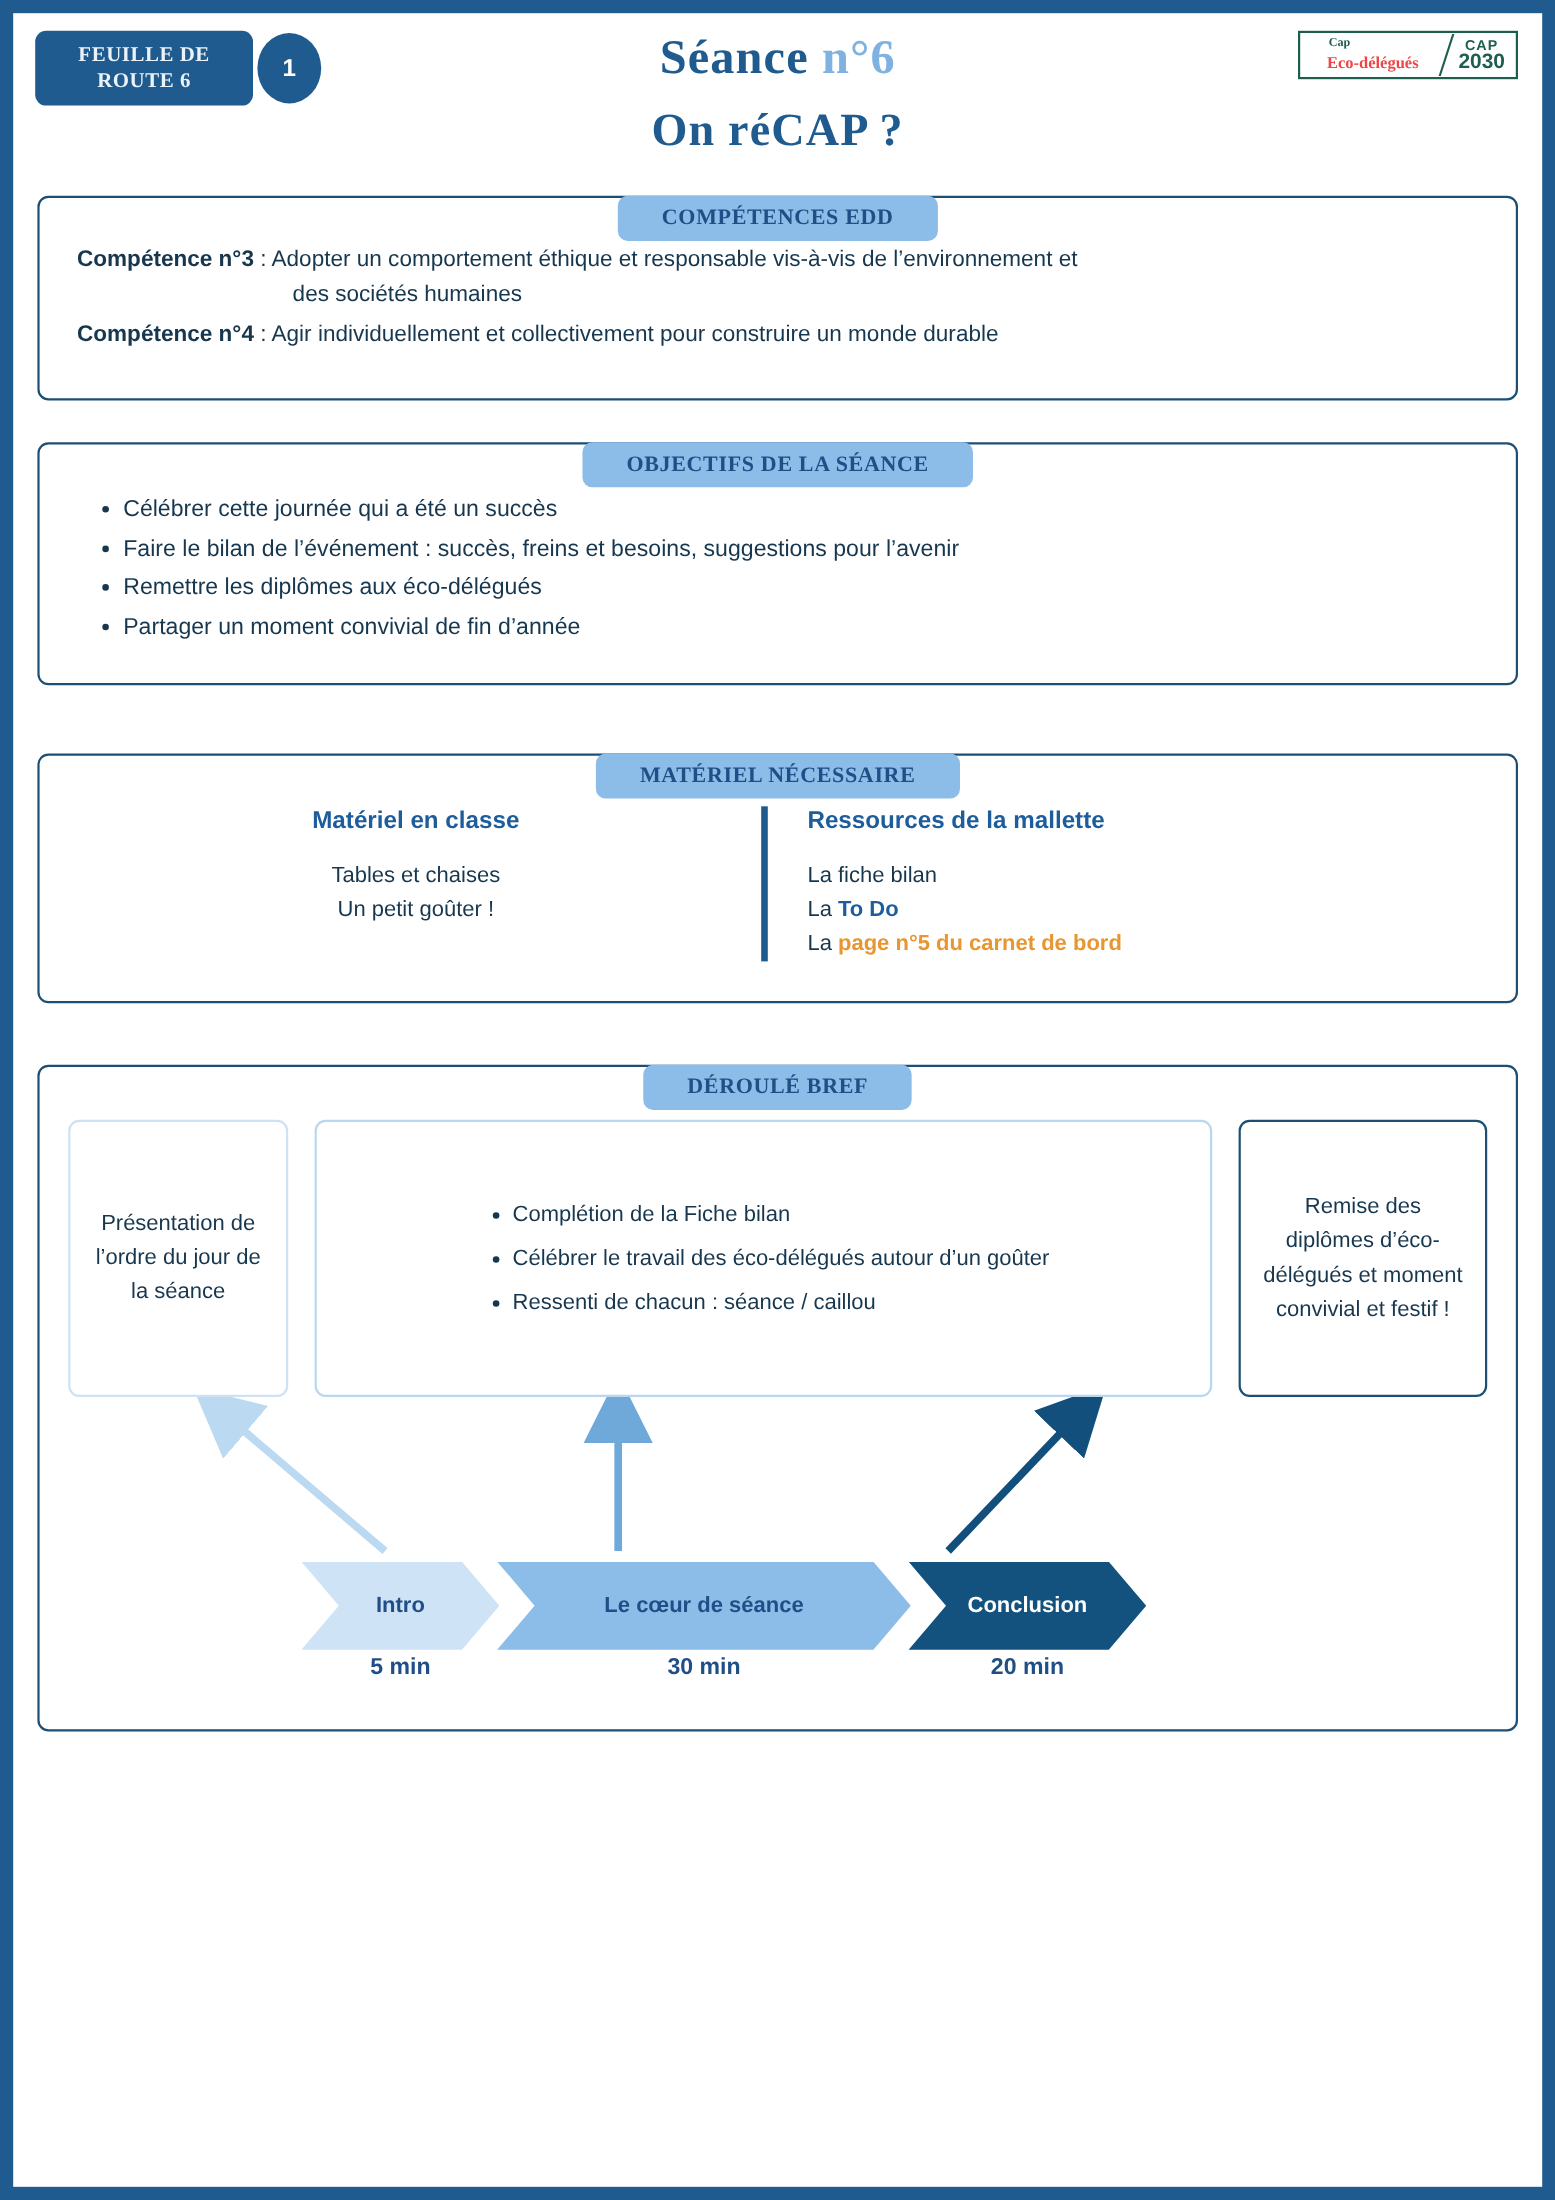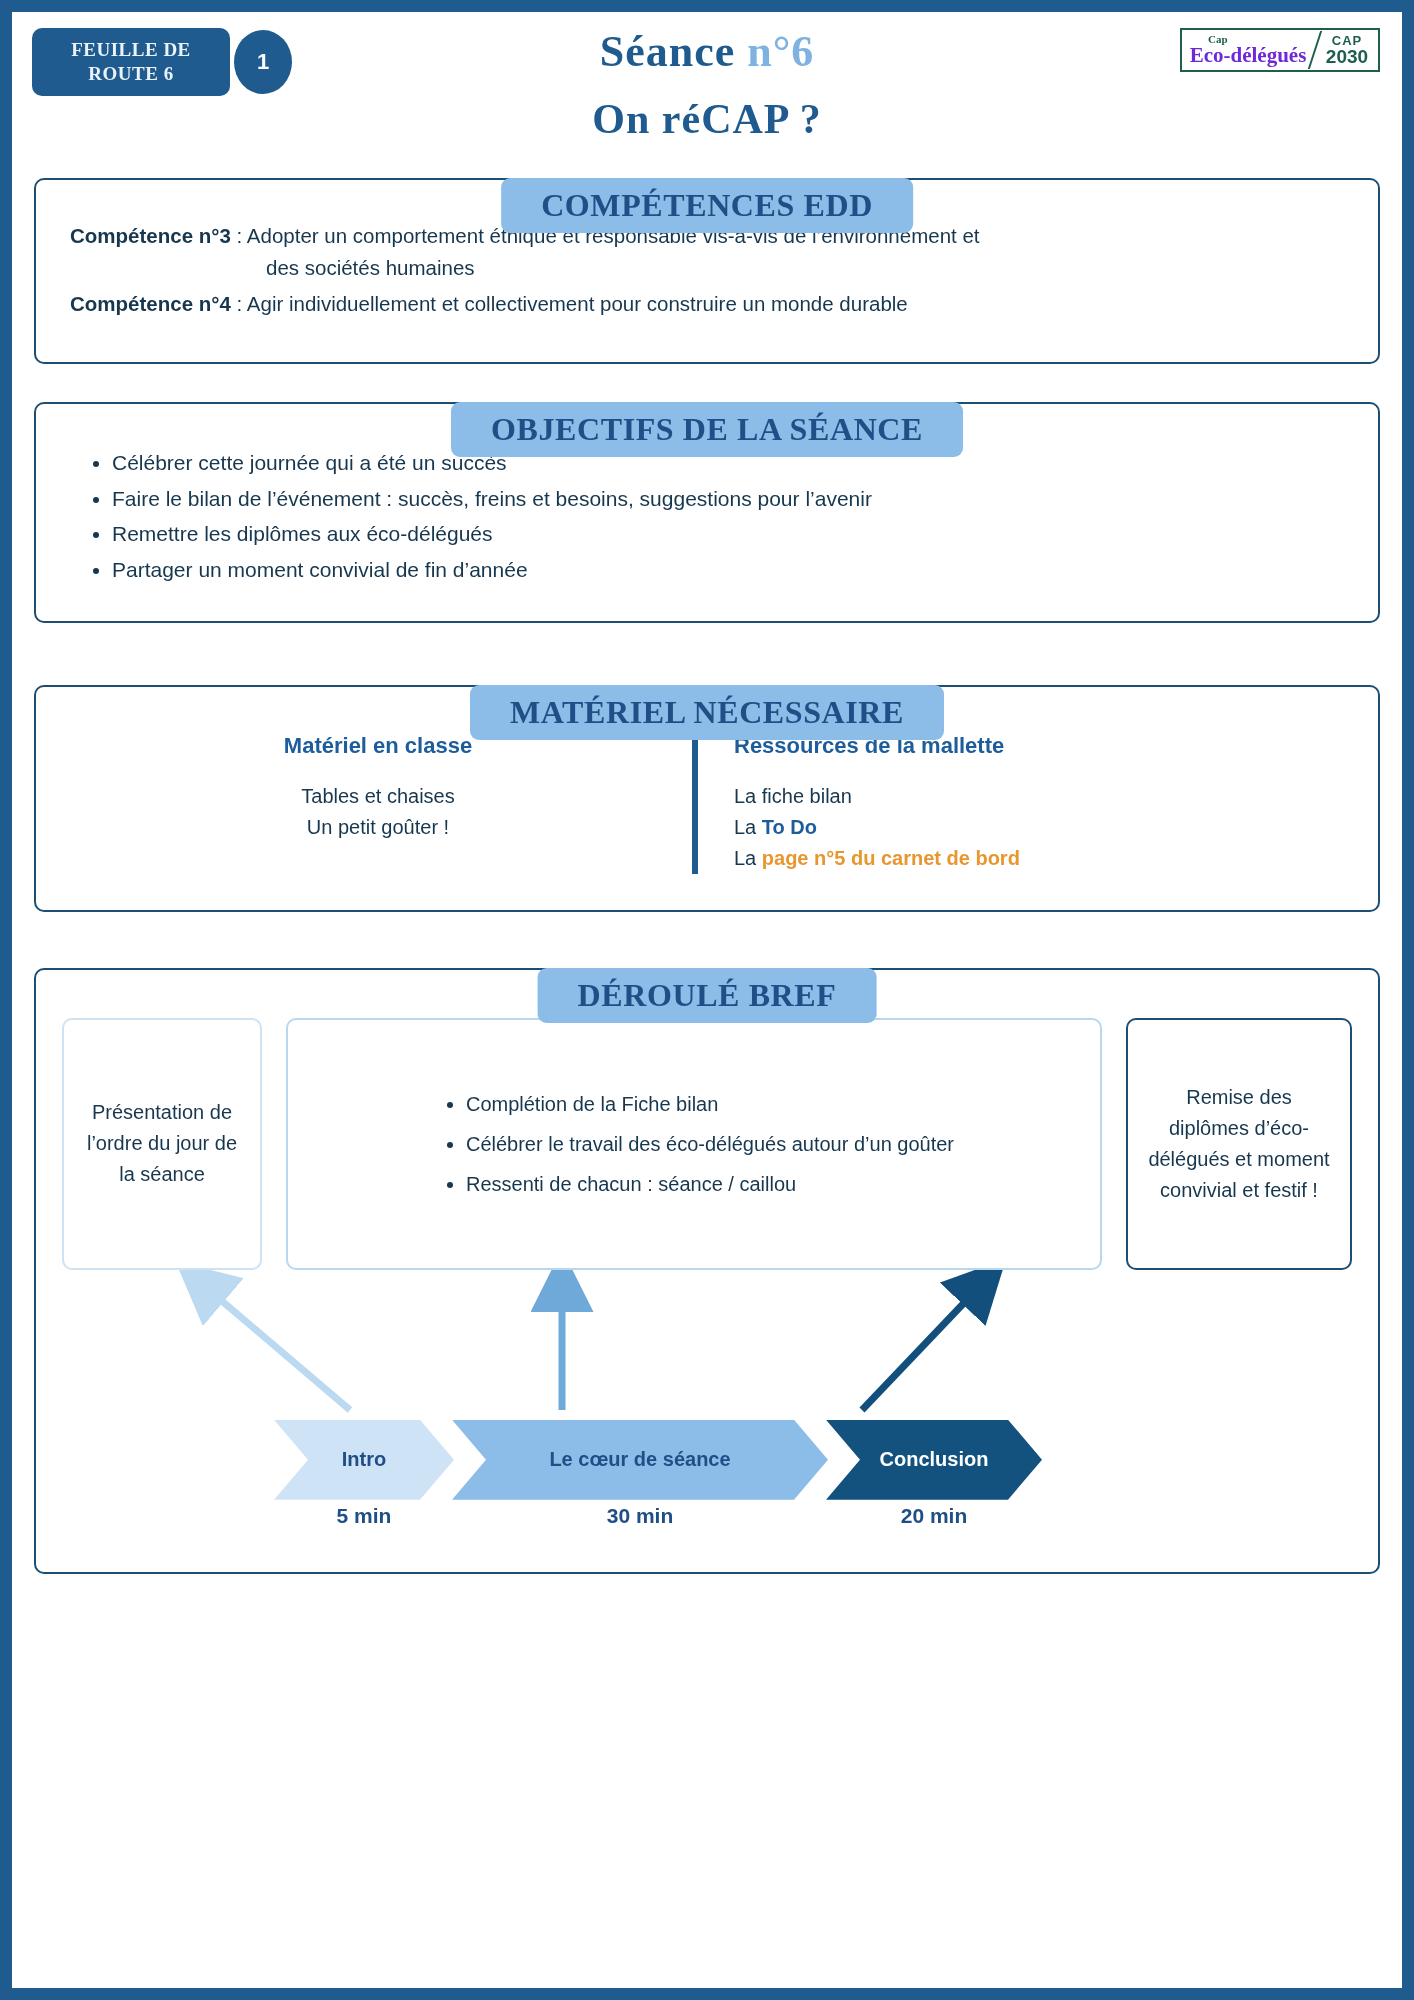--- a/index.html
+++ b/index.html
@@ -65,21 +65,21 @@
     display:flex;align-items:flex-end;justify-content:center;
     padding-bottom:4px;box-sizing:border-box;
   }
   .logo-cap-small{
     position:absolute;left:26px;top:3px;
     font-family:"Liberation Serif", serif;
     font-size:11px;color:#1d5e4e;font-weight:bold;
   }
   .logo-eco{
     font-family:"Liberation Serif", serif;
-    font-weight:bold;font-size:21px;color:#6d28d9;
+    font-weight:bold;font-size:15px;color:#ef4444;
     line-height:1;
   }
   .logo-slash{
     width:2px;height:38px;background:#1d5e4e;
     transform:skewX(-18deg);
   }
   .logo-right{
     width:62px;display:flex;flex-direction:column;
     align-items:center;justify-content:center;
     line-height:1;
@@ -87,21 +87,21 @@
   .logo-cap{font-family:"Liberation Sans", sans-serif;font-weight:bold;font-size:13px;color:#1d5e4e;letter-spacing:1px;}
   .logo-2030{font-family:"Liberation Sans", sans-serif;font-weight:bold;font-size:19px;color:#1d5e4e;letter-spacing:0px;}
 
   
   .section{position:relative;margin:0 22px;}
   .sec-head{
     position:absolute;top:0;left:50%;transform:translateX(-50%);
     background:#8cbce8;border-radius:9px;
     color:#1f4f86;
     font-family:"Liberation Serif", serif;
-    font-weight:bold;font-size:32px;letter-spacing:.6px;
+    font-weight:bold;font-size:20px;letter-spacing:.6px;
     padding:9px 40px;
     text-align:center;
     white-space:nowrap;
     z-index:3;
   }
   .sec-body{
     border:2px solid #1d4f74;border-radius:10px;
     margin-top:26px;
     background:#fff;
     position:relative;z-index:1;

